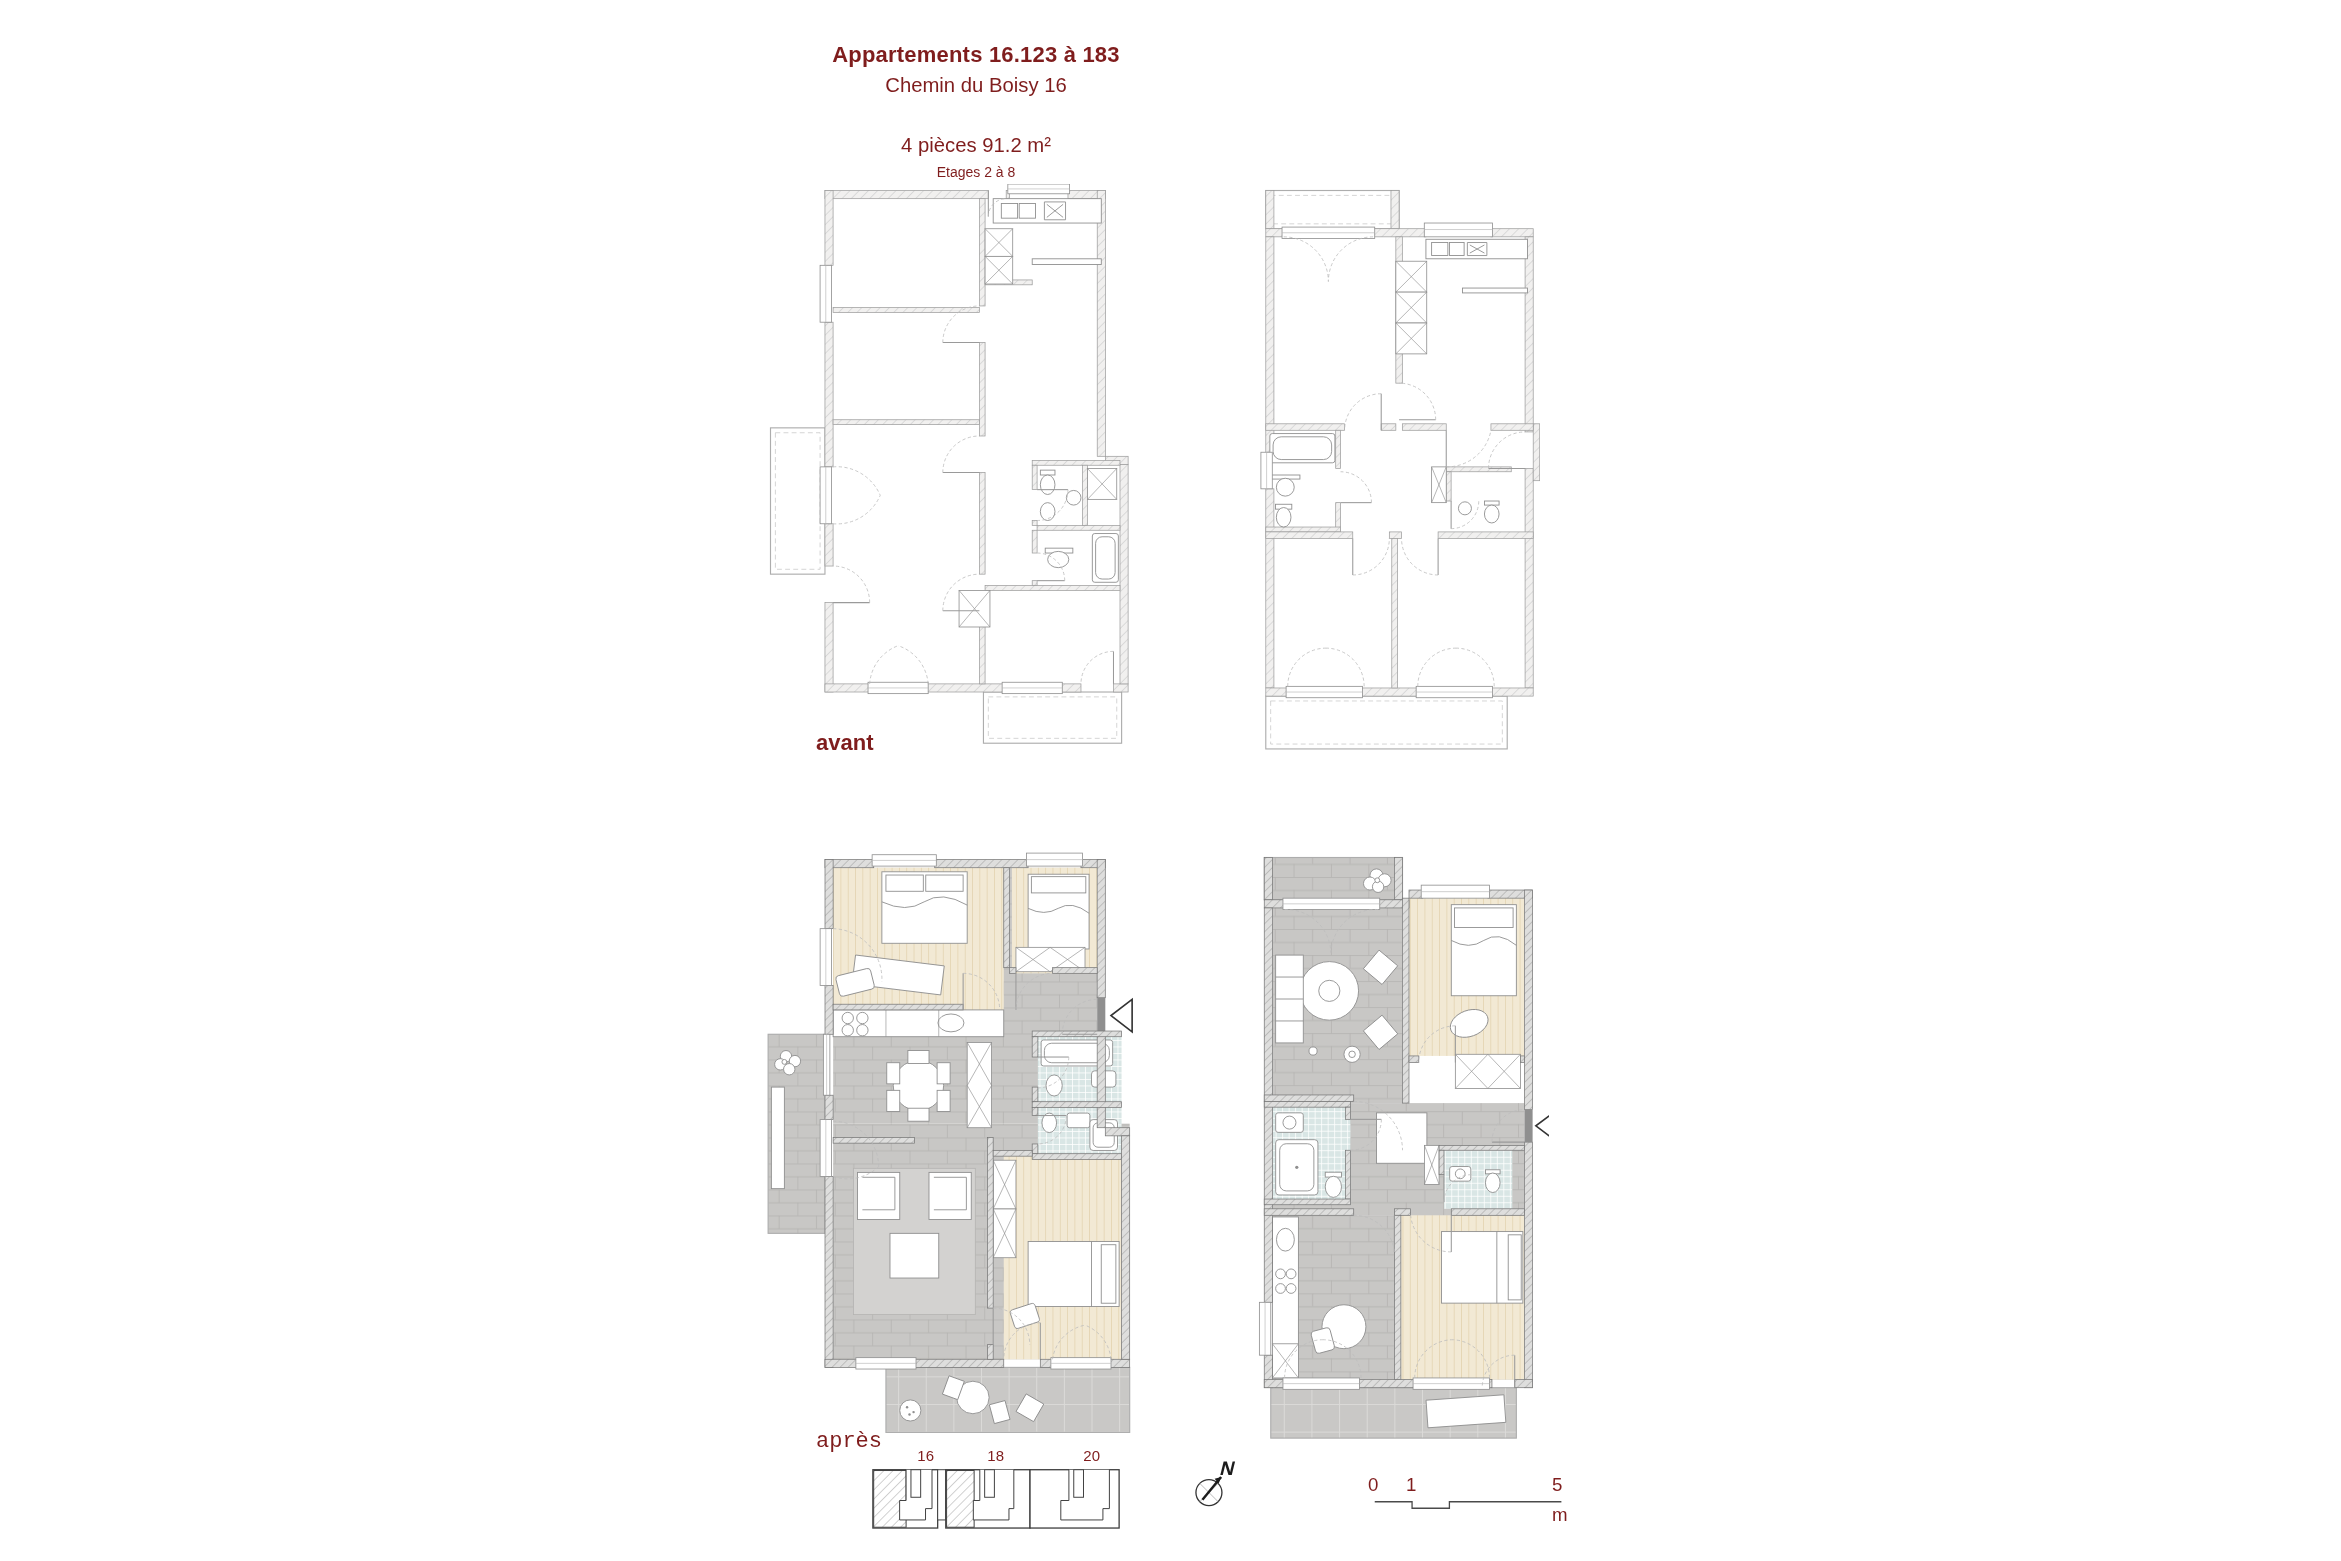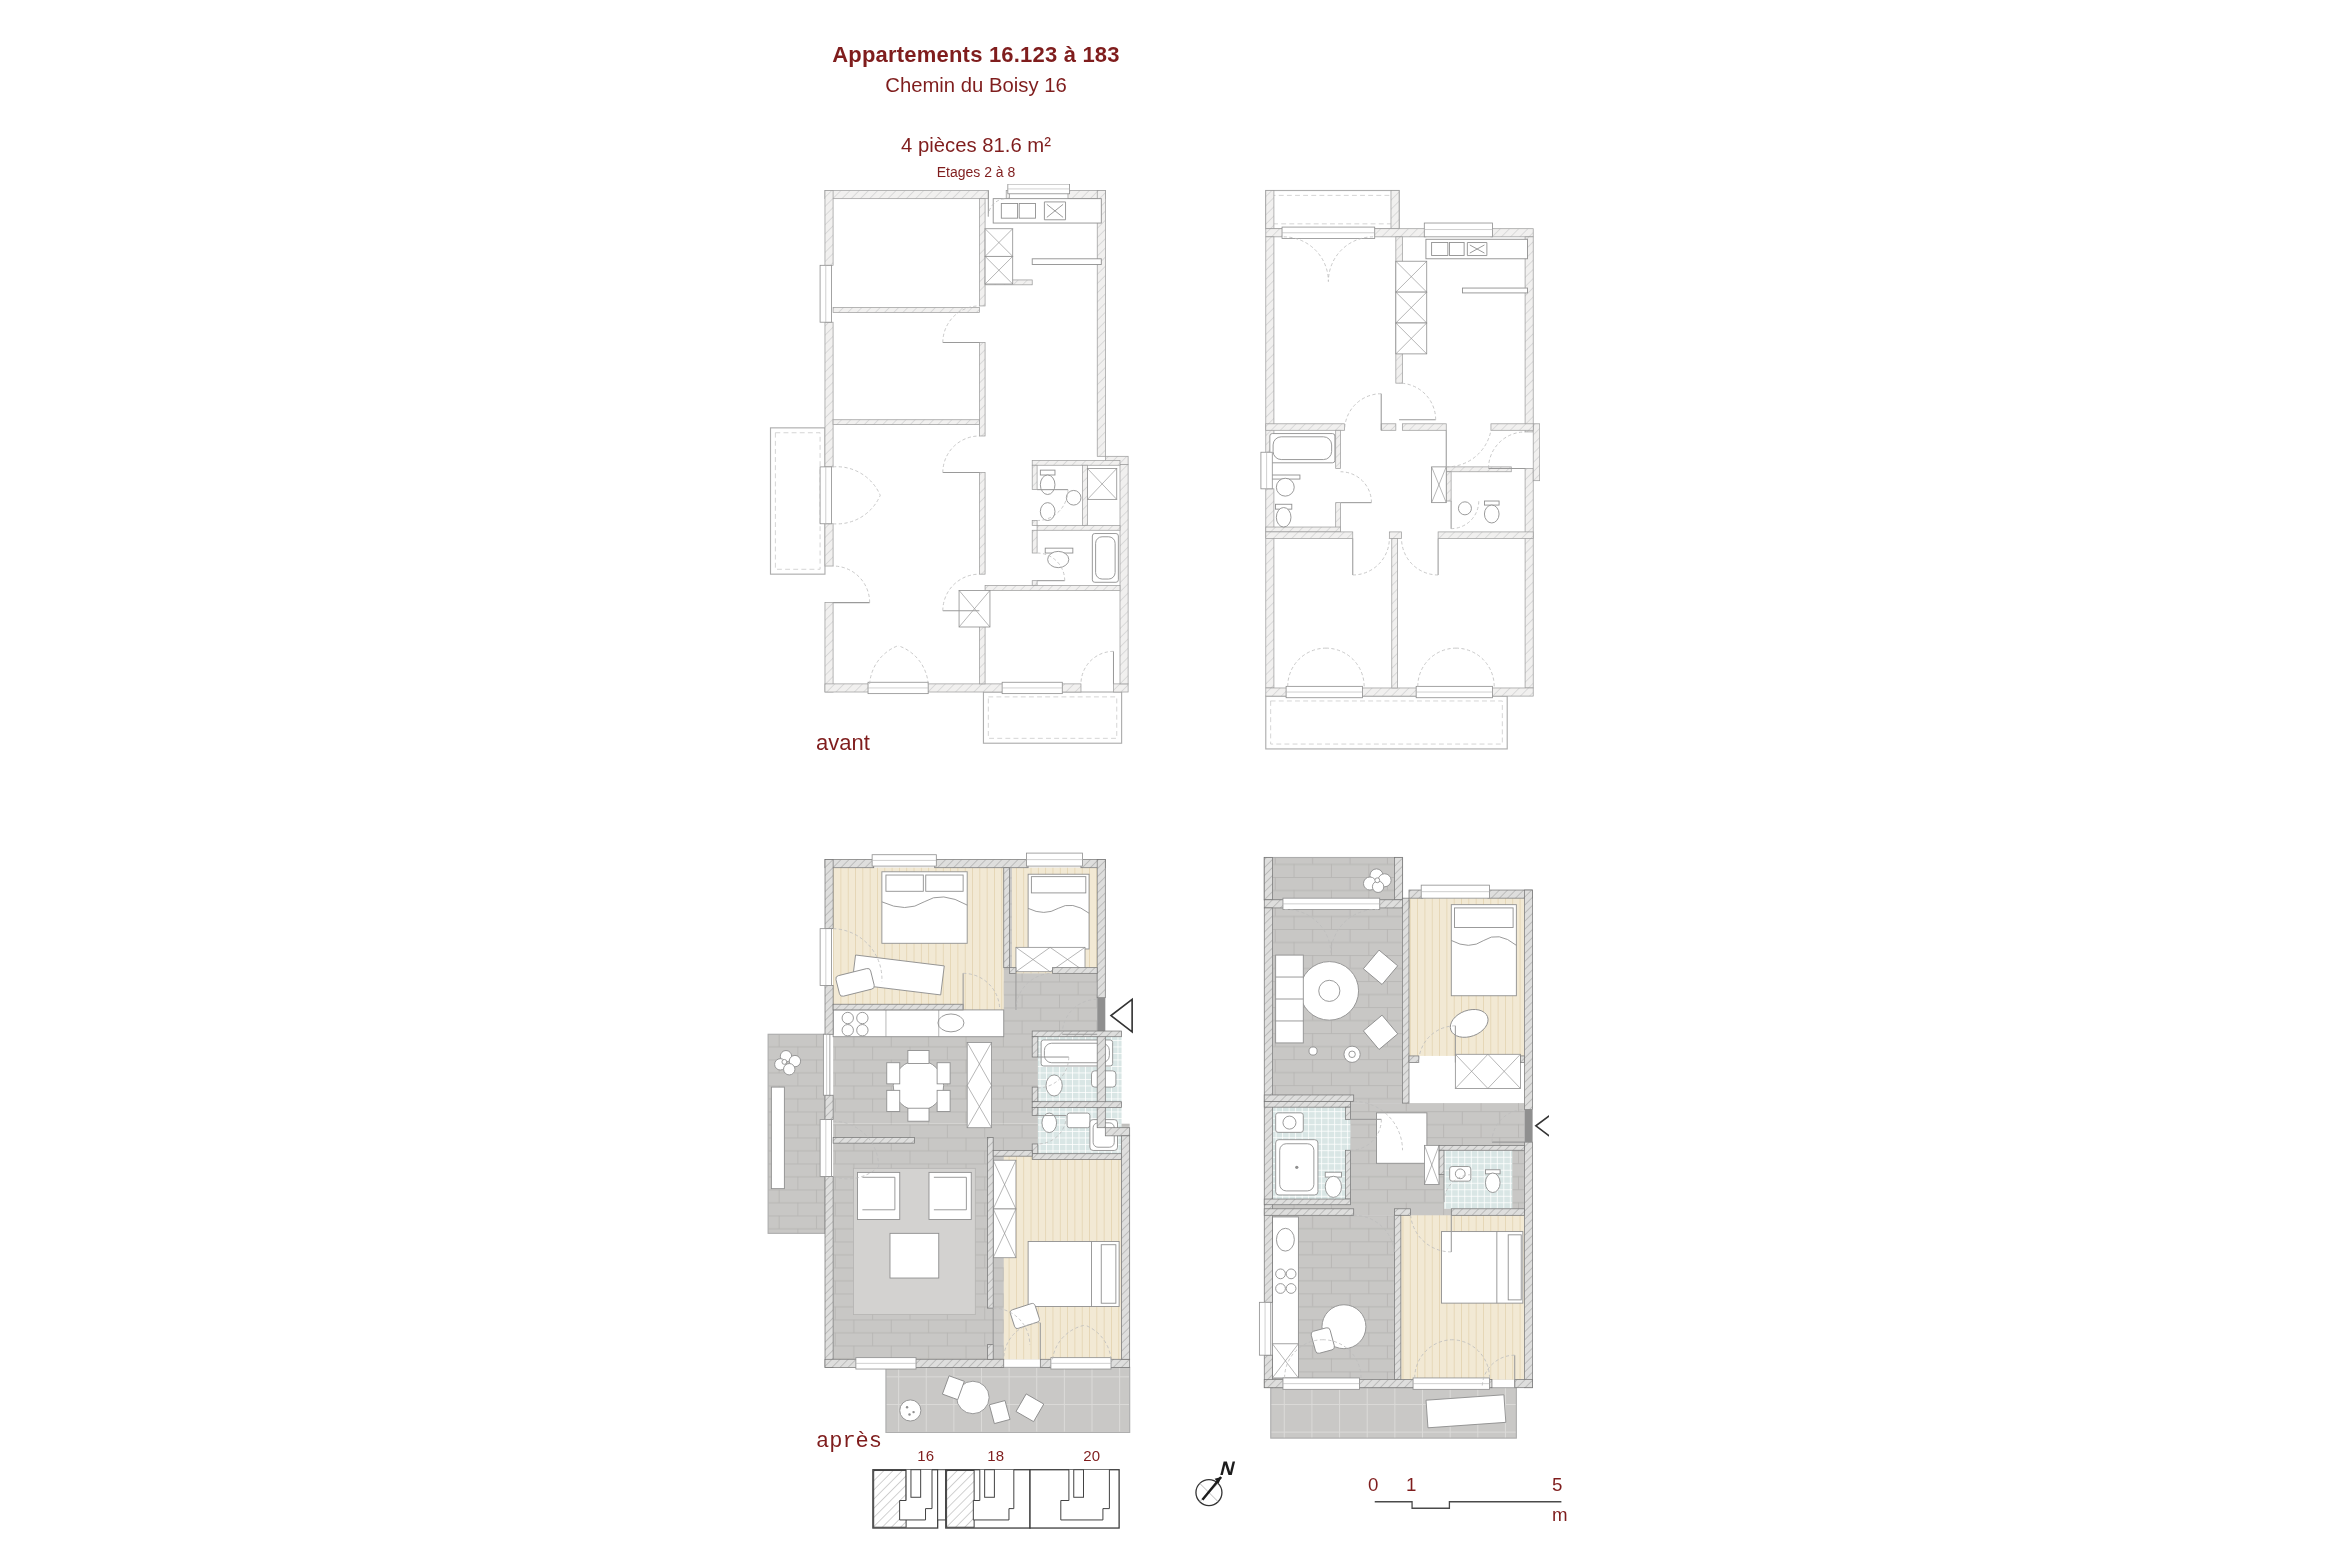--- a/index.html
+++ b/index.html
@@ -64,25 +64,25 @@
       <pattern id="terr" width="34" height="34" patternUnits="userSpaceOnUse">
         <rect width="34" height="34" fill="#c9c8c6"></rect>
           <path d="M0 .5H34M.5 0V34" stroke="#dbdad8" stroke-width="1.5" fill="none"></path>
       </pattern>
     </defs>
   </svg>
 
   <div class="colhead" style="left:724px;top:42px;">
     <div class="t1">Appartements 16.123 à 183</div>
     <div class="t2">Chemin du Boisy 16</div>
-    <div class="t3">4 pièces 81.6 m²</div>
+    <div class="t3">4 pièces 91.2 m²</div>
     <div class="t4">Etages 2 à 8</div>
   </div>
 
-  <div class="phase" style="left:816px;top:730px;">avant</div>
+  <div class="phase" style="left:816px;top:730px;font-weight:bold;">avant</div>
   <div class="phase" style="left:816px;top:1429px;font-family:Liberation Mono, monospace;">après</div>
 
   <svg style="position:absolute;left:764px;top:184px;" width="382" height="569" viewBox="0 0 470 700">
     <g>
       <rect class="bal" x="8" y="300" width="67" height="180"></rect>
         <rect class="bdash" x="14" y="306" width="55" height="168"></rect>
       <rect class="bal" x="270" y="625" width="170" height="63"></rect>
         <rect class="bdash" x="276" y="631" width="158" height="51"></rect>
     </g>
     <g>

